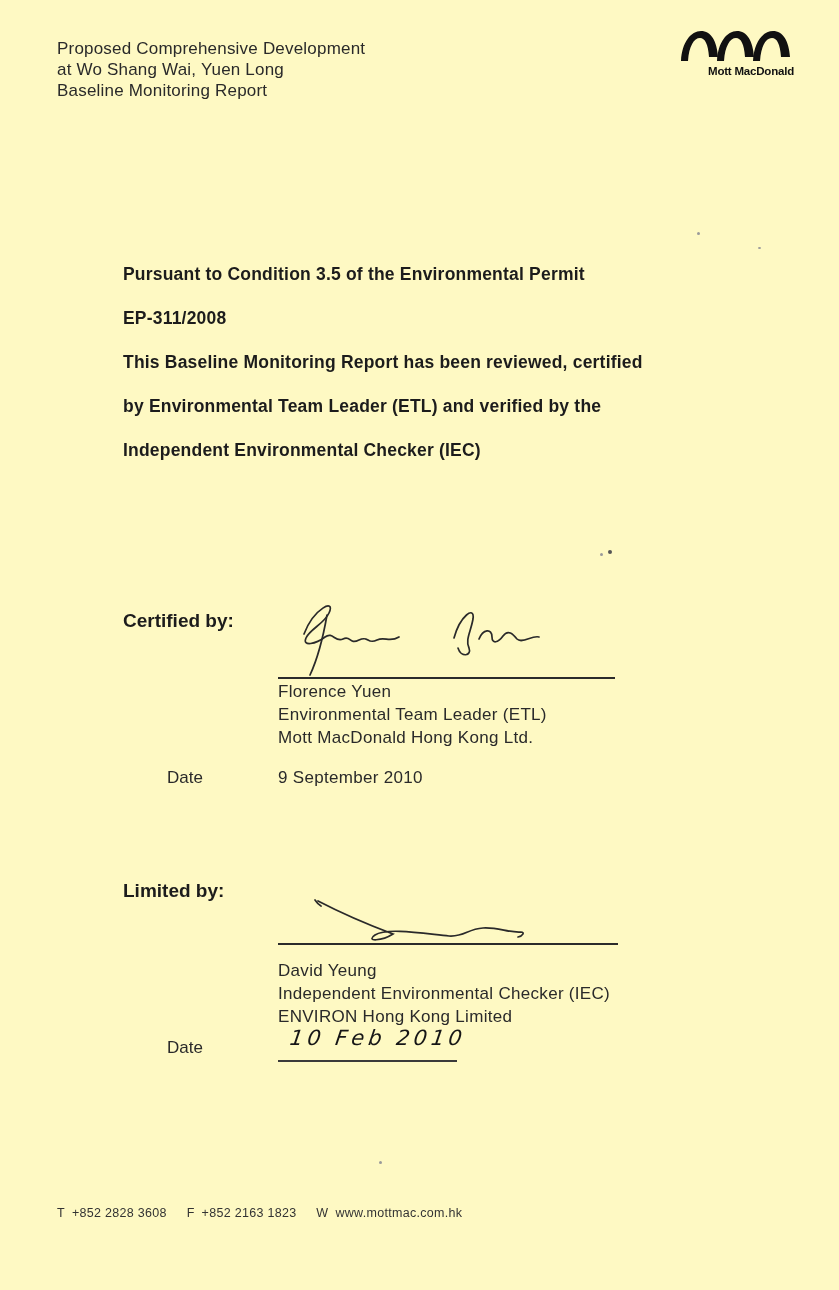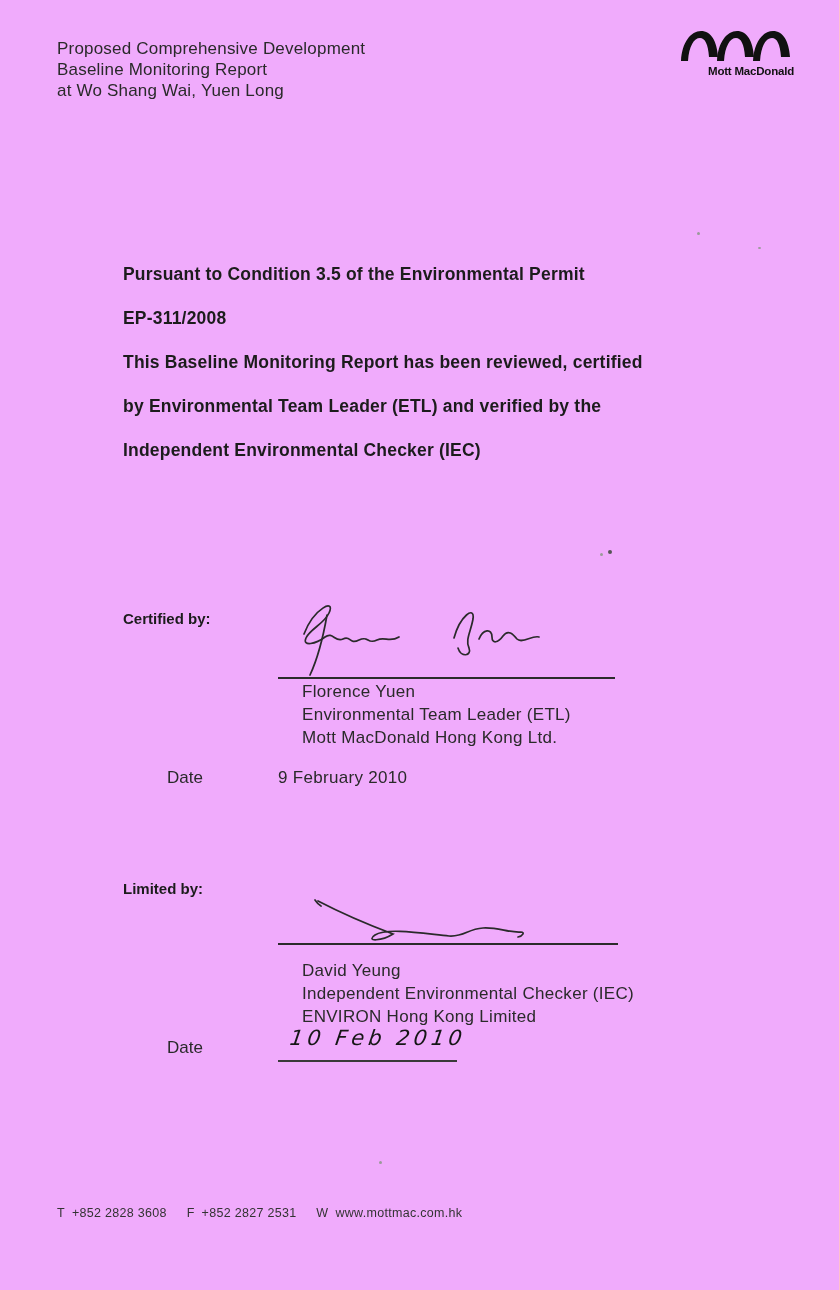--- a/index.html
+++ b/index.html
@@ -2,21 +2,21 @@
 <html><head>
 <meta charset="utf-8">
 <style>
   * { margin: 0; padding: 0; box-sizing: border-box; }
   html, body { background: #e8e8e8; }
   .page {
     position: relative;
     width: 839px;
     height: 1290px;
     margin: 0 auto;
-    background: #f0abfc;
+    background: #fef9c3;
     font-family: "Liberation Sans", sans-serif;
     color: #1f1f1f;
     overflow: hidden;
   }
   
   .header-block {
     position: absolute;
     left: 57px;
     top: 38px;
     font-size: 17px;
@@ -51,37 +51,36 @@
     font-size: 17.5px;
     color: #1c1c1c;
     letter-spacing: 0.2px;
   }
   .statement-line { height: 44px; line-height: 22px; }
   
   .sig-label {
     position: absolute;
     left: 123px;
     font-weight: bold;
-    font-size: 15px;
+    font-size: 19px;
     color: #1c1c1c;
   }
   .sig-line {
     position: absolute;
     left: 278px;
     height: 2px;
     background: #2b2b2b;
   }
   .sig-names {
     position: absolute;
     left: 278px;
     font-size: 17px;
     line-height: 23px;
     color: #2a2a2a;
     letter-spacing: 0.3px;
-    margin-left: 24px;
   }
   .date-label {
     position: absolute;
     left: 133px;
     font-size: 17px;
     color: #2a2a2a;
     margin-left: 34px;
   }
   .date-value {
     position: absolute;
@@ -130,22 +129,22 @@
     border-radius: 50%;
   }
 </style>
 </head>
 <body>
 
 <div class="page">
 
   <div class="header-block">
     <div>Proposed Comprehensive Development</div>
+    <div>at Wo Shang Wai, Yuen Long</div>
     <div>Baseline Monitoring Report</div>
-    <div>at Wo Shang Wai, Yuen Long</div>
   </div>
 
   <div class="logo">
     <svg class="logo-arcs" width="112" height="36" viewBox="0 0 112 36">
       <g fill="#111">
         <path d="M2,33 C3,14 12,3 22,3 C32,3 38,13 39,29 L30,29 C29,16 26,10 21,10 C15,10 10,18 9,33 Z"></path>
         <path d="M38,33 C39,14 48,3 58,3 C68,3 74,13 75,29 L66,29 C65,16 62,10 57,10 C51,10 46,18 45,33 Z"></path>
         <path d="M74,33 C75,14 84,3 94,3 C104,3 110,13 111,29 L102,29 C101,16 98,10 93,10 C87,10 82,18 81,33 Z"></path>
       </g>
     </svg>
@@ -178,21 +177,21 @@
   </svg>
   <div class="sig-line" style="top:677px; width:337px;"></div>
 
   <div class="sig-names" style="top:680px;">
     <div>Florence Yuen</div>
     <div>Environmental Team Leader (ETL)</div>
     <div>Mott MacDonald Hong Kong Ltd.</div>
   </div>
 
   <div class="date-label" style="top:768px;">Date</div>
-  <div class="date-value" style="top:768px;">9 February 2010</div>
+  <div class="date-value" style="top:768px;">9 September 2010</div>
 
   <div class="sig-label" style="top:880px;">Limited by:</div>
 
   <svg class="sig-svg" style="left:295px; top:893px;" width="260" height="55" viewBox="0 0 260 55">
     <g fill="none" stroke="#2a2a2a" stroke-width="1.7" stroke-linecap="round">
       <path d="M20,7 C22,10 24,12 26,13"></path>
       <path d="M23,8 C50,22 82,35 98,41 C87,48 70,49 80,42 C92,34 132,41 154,43 C170,44 172,36 188,35 C203,34 214,40 226,39 C230,39 228,43 223,44"></path>
     </g>
   </svg>
   <div class="sig-line" style="top:943px; width:340px;"></div>
@@ -202,17 +201,17 @@
     <div>Independent Environmental Checker (IEC)</div>
     <div>ENVIRON Hong Kong Limited</div>
   </div>
 
   <div class="date-label" style="top:1038px;">Date</div>
   <div class="handwritten-date">10 Feb 2010</div>
   <div class="handwritten-underline"></div>
 
   <div class="footer">
     <span class="seg"><span class="seg-label">T</span><span>+852 2828 3608</span></span>
-    <span class="seg"><span class="seg-label">F</span><span>+852 2827 2531</span></span>
+    <span class="seg"><span class="seg-label">F</span><span>+852 2163 1823</span></span>
     <span class="seg"><span class="seg-label">W</span><span>www.mottmac.com.hk</span></span>
   </div>
 
 </div>
 
 </body></html>

